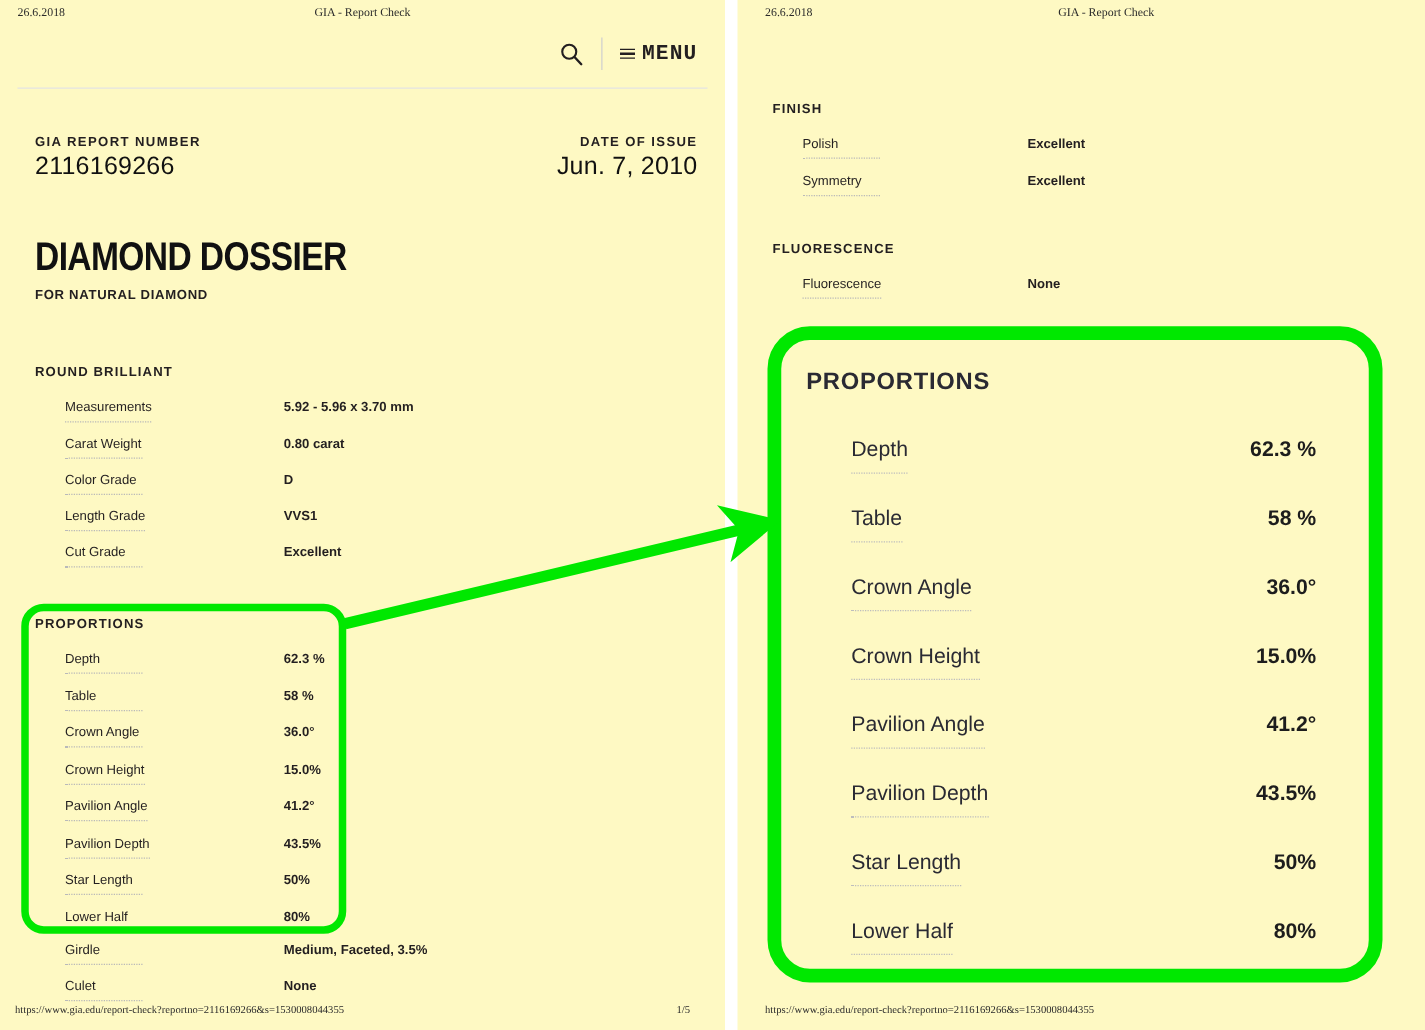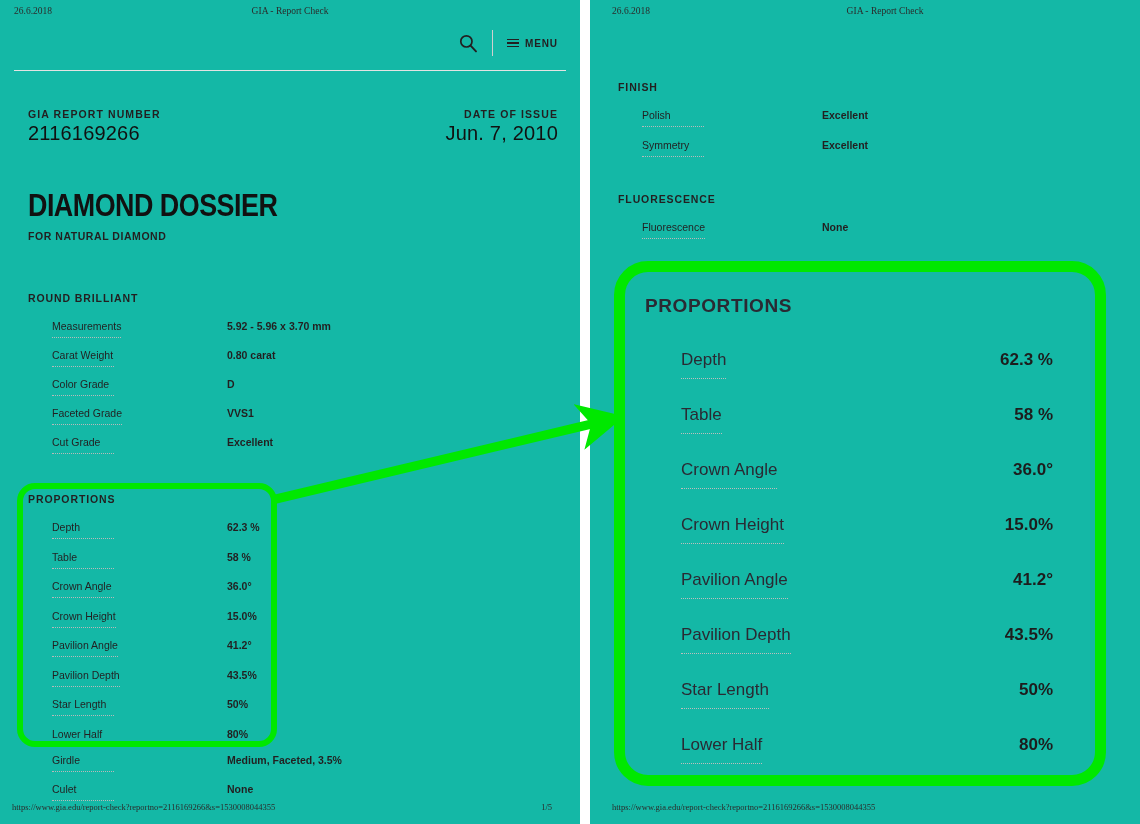--- a/index.html
+++ b/index.html
@@ -15,21 +15,21 @@
     font-family: "Liberation Sans", sans-serif;
     color: #000000;
     overflow: hidden;
   }
 
   
   .page {
     position: absolute;
     top: 0;
     height: 824px;
-    background: #14b8a6;
+    background: #fef9c3;
   }
   .page-left  { left: 0;    width: 580px; }
   .page-right { left: 590px; width: 550px; }
 
   
   .print-header {
     position: absolute;
     top: 6px;
     left: 0;
     right: 0;
@@ -126,24 +126,25 @@
   .icon-search { width: 20px; height: 20px; display: block; }
   .tool-divider {
     width: 1px;
     height: 26px;
     background: #cfcfcf;
   }
   .menu-btn {
     display: flex;
     align-items: center;
     gap: 6px;
-    font-size: 10px;
+    font-size: 17px;
     font-weight: bold;
     letter-spacing: 0.9px;
     color: #231f20;
+    font-family: Liberation Mono, monospace;
   }
   .hamburger {
     display: inline-block;
     width: 12px;
     height: 9px;
     position: relative;
   }
   .hamburger i {
     position: absolute;
     left: 0;
@@ -427,21 +428,21 @@
       </div>
       <div class="spec-row" style="top: 29px;">
         <span class="spec-label">Carat Weight</span>
         <span class="spec-value">0.80 carat</span>
       </div>
       <div class="spec-row" style="top: 58px;">
         <span class="spec-label">Color Grade</span>
         <span class="spec-value">D</span>
       </div>
       <div class="spec-row" style="top: 87px;">
-        <span class="spec-label">Faceted Grade</span>
+        <span class="spec-label">Length Grade</span>
         <span class="spec-value">VVS1</span>
       </div>
       <div class="spec-row" style="top: 116px;">
         <span class="spec-label">Cut Grade</span>
         <span class="spec-value">Excellent</span>
       </div>
     </div>
   <div class="props-left">
       <div class="spec-row" style="top: 0px;">
         <span class="spec-label">Depth</span>

